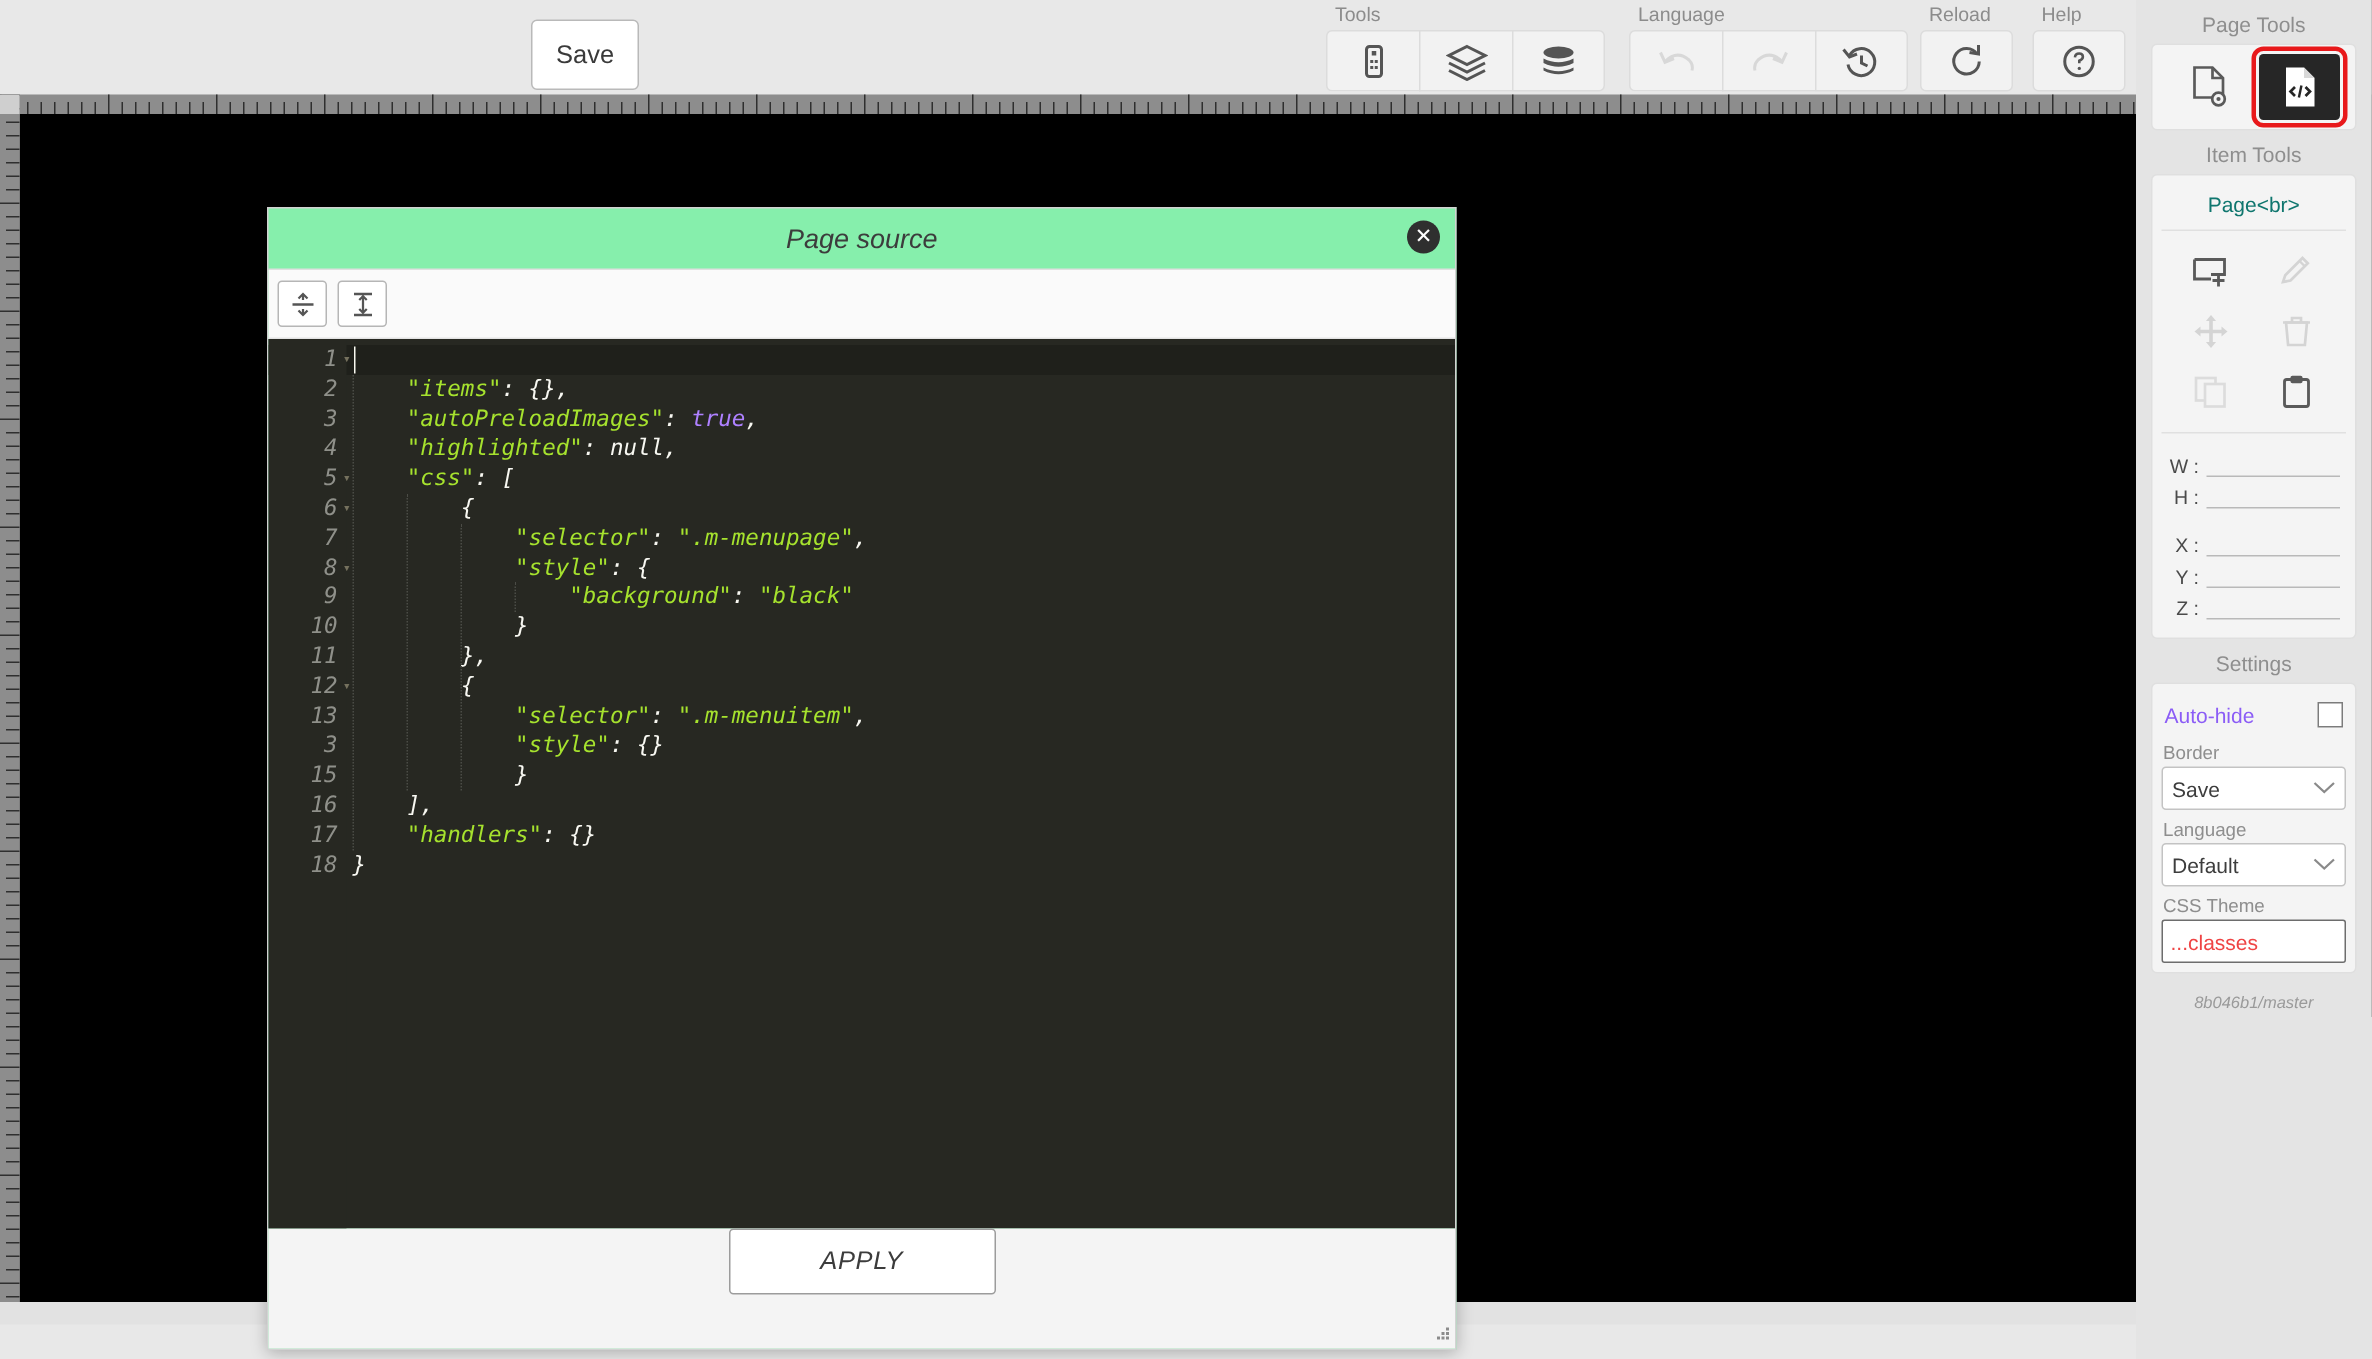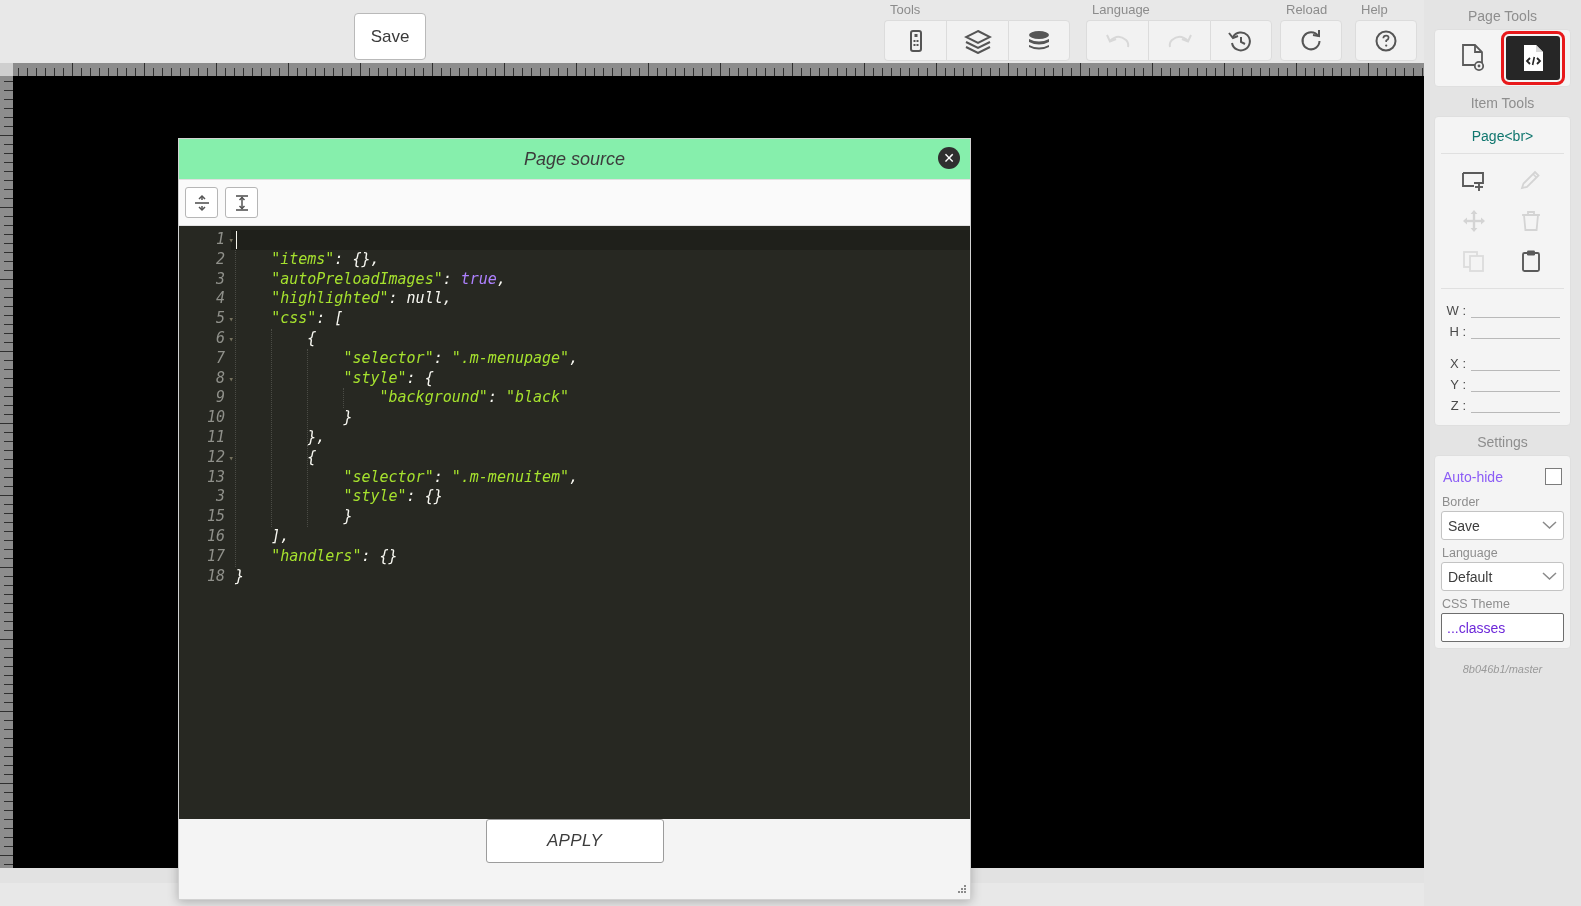--- a/index.html
+++ b/index.html
@@ -129,21 +129,21 @@
   .sel {
     height: 29px; background: #fff; border: 1px solid #c3c3c3; border-radius: 3px;
     display: flex; align-items: center; padding: 0 6px; margin: 2px 0 6px;
     font-size: 14px; color: #3d3d3d;
   }
   .sel .sv { flex: 1; }
   .sel .sc { color: #8a8a8a; font-size: 12px; }
   .txtin {
     height: 29px; background: #fff; border: 1px solid #6d6d6d; border-radius: 2px;
     display: flex; align-items: center; padding: 0 5px; margin-top: 2px;
-    font-size: 14px; color: #6d28d9;
+    font-size: 14px; color: #ef4444;
   }
   .version {
     text-align: center; font-size: 11px; color: #9a9a9a;
     font-style: italic; margin-top: 14px;
   }
 
   
   .modal {
     position: absolute; left: 178px; top: 138px; width: 793px; height: 762px;
     background: #86efac; border: 1px solid #d2d2d2;

